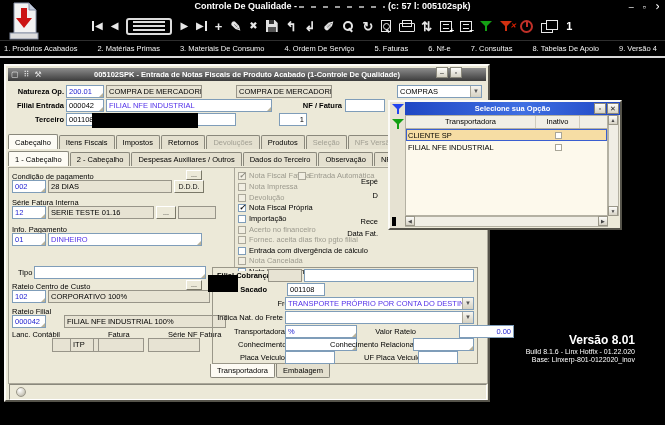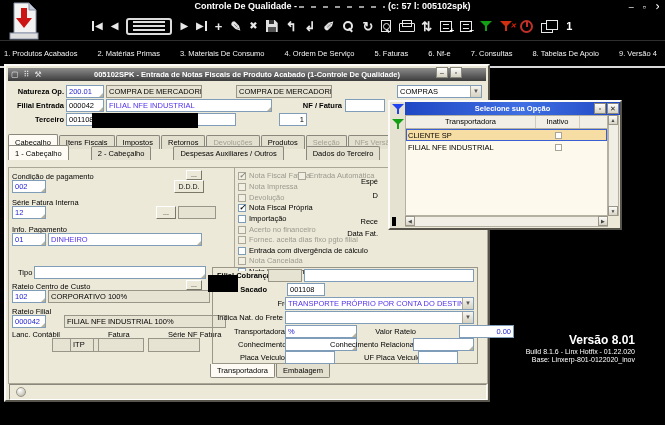--- a/index.html
+++ b/index.html
@@ -54,21 +54,21 @@
   .funnel .fx { position:absolute; right:-4px; top:1px; font-size:7px; color:#e02000; font-weight:bold; }
   .icon-exit { position:relative; width:13px; height:13px; border:2px solid #c03028; border-radius:50%; }
   .icon-exit::after { content:""; position:absolute; left:50%; top:-1px; width:2px; height:6px;
     background:#c03028; transform:translateX(-50%); }
   .icon-monitors { position:relative; width:17px; height:13px; }
   .icon-monitors::before { content:""; position:absolute; left:0; bottom:0; width:10px; height:8px; border:1px solid #e8e8e8; }
   .icon-monitors::after { content:""; position:absolute; right:0; top:0; width:10px; height:8px;
     border:1px solid #e8e8e8; background:#000; }
   .rec-count { color:#fff; font-size:11px; font-weight:bold; }
 
-  .menubar { position:absolute; left:0; top:40px; width:100%; height:28px; display:flex;
+  .menubar { position:absolute; left:0; top:40px; width:100%; height:18px; display:flex;
     justify-content:space-between; align-items:center; padding:0 8px 0 4px; color:#f2f2f2; font-size:7.5px;
     border-top:1px solid #2e2e2e; border-bottom:2px solid #d8d8d8; background:#000; }
   .menubar span { white-space:nowrap; }
 
   
   .mainwin { position:absolute; left:4px; top:64px; width:486px; height:338px; background:#ece9d8;
     border:2px solid; border-color:#fbfaf6 #55534a #55534a #fbfaf6; z-index:1; }
   .form-titlebar { position:absolute; left:2px; top:2px; right:2px; height:13px;
     background:linear-gradient(#8c8c8c,#3c3c3c); display:flex; align-items:center; color:#fff; padding:0 3px; }
   .form-titlebar .ticon { font-size:8px; margin-right:5px; color:#e6e6e6; }
@@ -266,39 +266,41 @@
     <span class="tab">Itens Fiscais</span>
     <span class="tab">Impostos</span>
     <span class="tab">Retornos</span>
     <span class="tab disabled">Devoluções</span>
     <span class="tab">Produtos</span>
     <span class="tab disabled">Seleção</span>
     <span class="tab disabled">NFs Versão Anterior</span>
     <span class="tab disabled">No</span>
   </div>
 
-  <div class="tabs" style="left:2px;top:79px;gap:21px;">
+  <div class="tabs" style="left:2px;top:85px;">
     <span class="tab active">1 - Cabeçalho</span>
     <span class="tab">2 - Cabeçalho</span>
     <span class="tab">Despesas Auxiliares / Outros</span>
     <span class="tab">Dados do Terceiro</span>
     <span class="tab">Observação</span>
     <span class="tab">NF-e</span>
   </div>
 
   <div class="contentbox"></div>
   <div class="vdivider"></div>
 
   <span class="lbl" style="left:6px;top:106px;">Condição de pagamento</span>
   <span class="btn" style="left:180px;top:104px;width:16px;height:10px;line-height:8px;">...</span>
   <span class="inp c-blue notch" style="left:6px;top:114px;width:34px;">002</span>
+  <span class="inp ro" style="left:42px;top:114px;width:124px;">28 DIAS</span>
   <span class="btn" style="left:168px;top:114px;width:30px;">D.D.D.</span>
 
   <span class="lbl" style="left:6px;top:132px;">Série Fatura Interna</span>
   <span class="inp c-blue notch" style="left:6px;top:140px;width:34px;">12</span>
+  <span class="inp ro" style="left:42px;top:140px;width:106px;">SERIE TESTE 01.16</span>
   <span class="btn" style="left:150px;top:140px;width:20px;">...</span>
   <span class="inp ro" style="left:172px;top:140px;width:38px;"></span>
 
   <span class="lbl" style="left:6px;top:159px;">Info. Pagamento</span>
   <span class="inp c-blue notch" style="left:6px;top:167px;width:34px;">01</span>
   <span class="inp c-violet notch" style="left:42px;top:167px;width:154px;">DINHEIRO</span>
 
   <span class="lbl" style="left:12px;top:202px;">Tipo</span>
   <span class="inp notch" style="left:28px;top:200px;width:172px;"></span>
 

